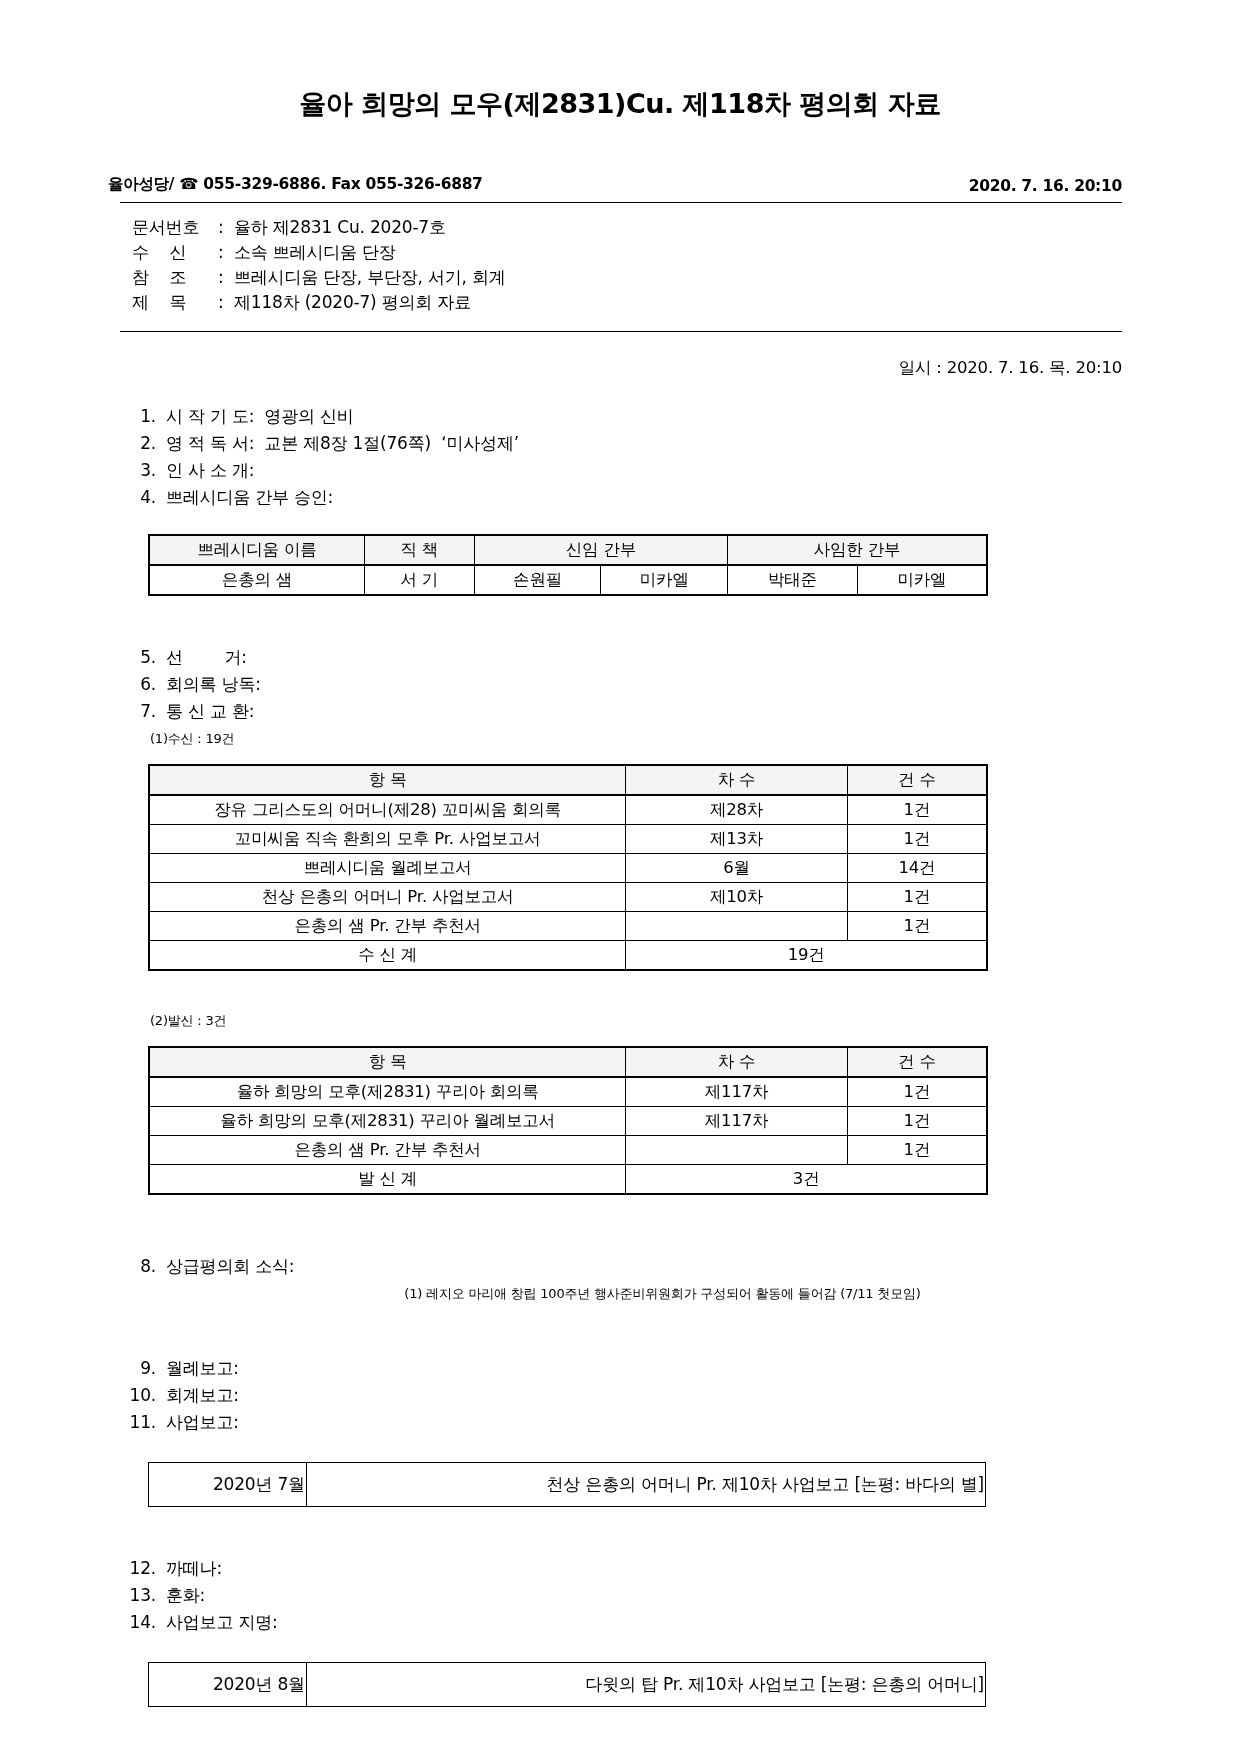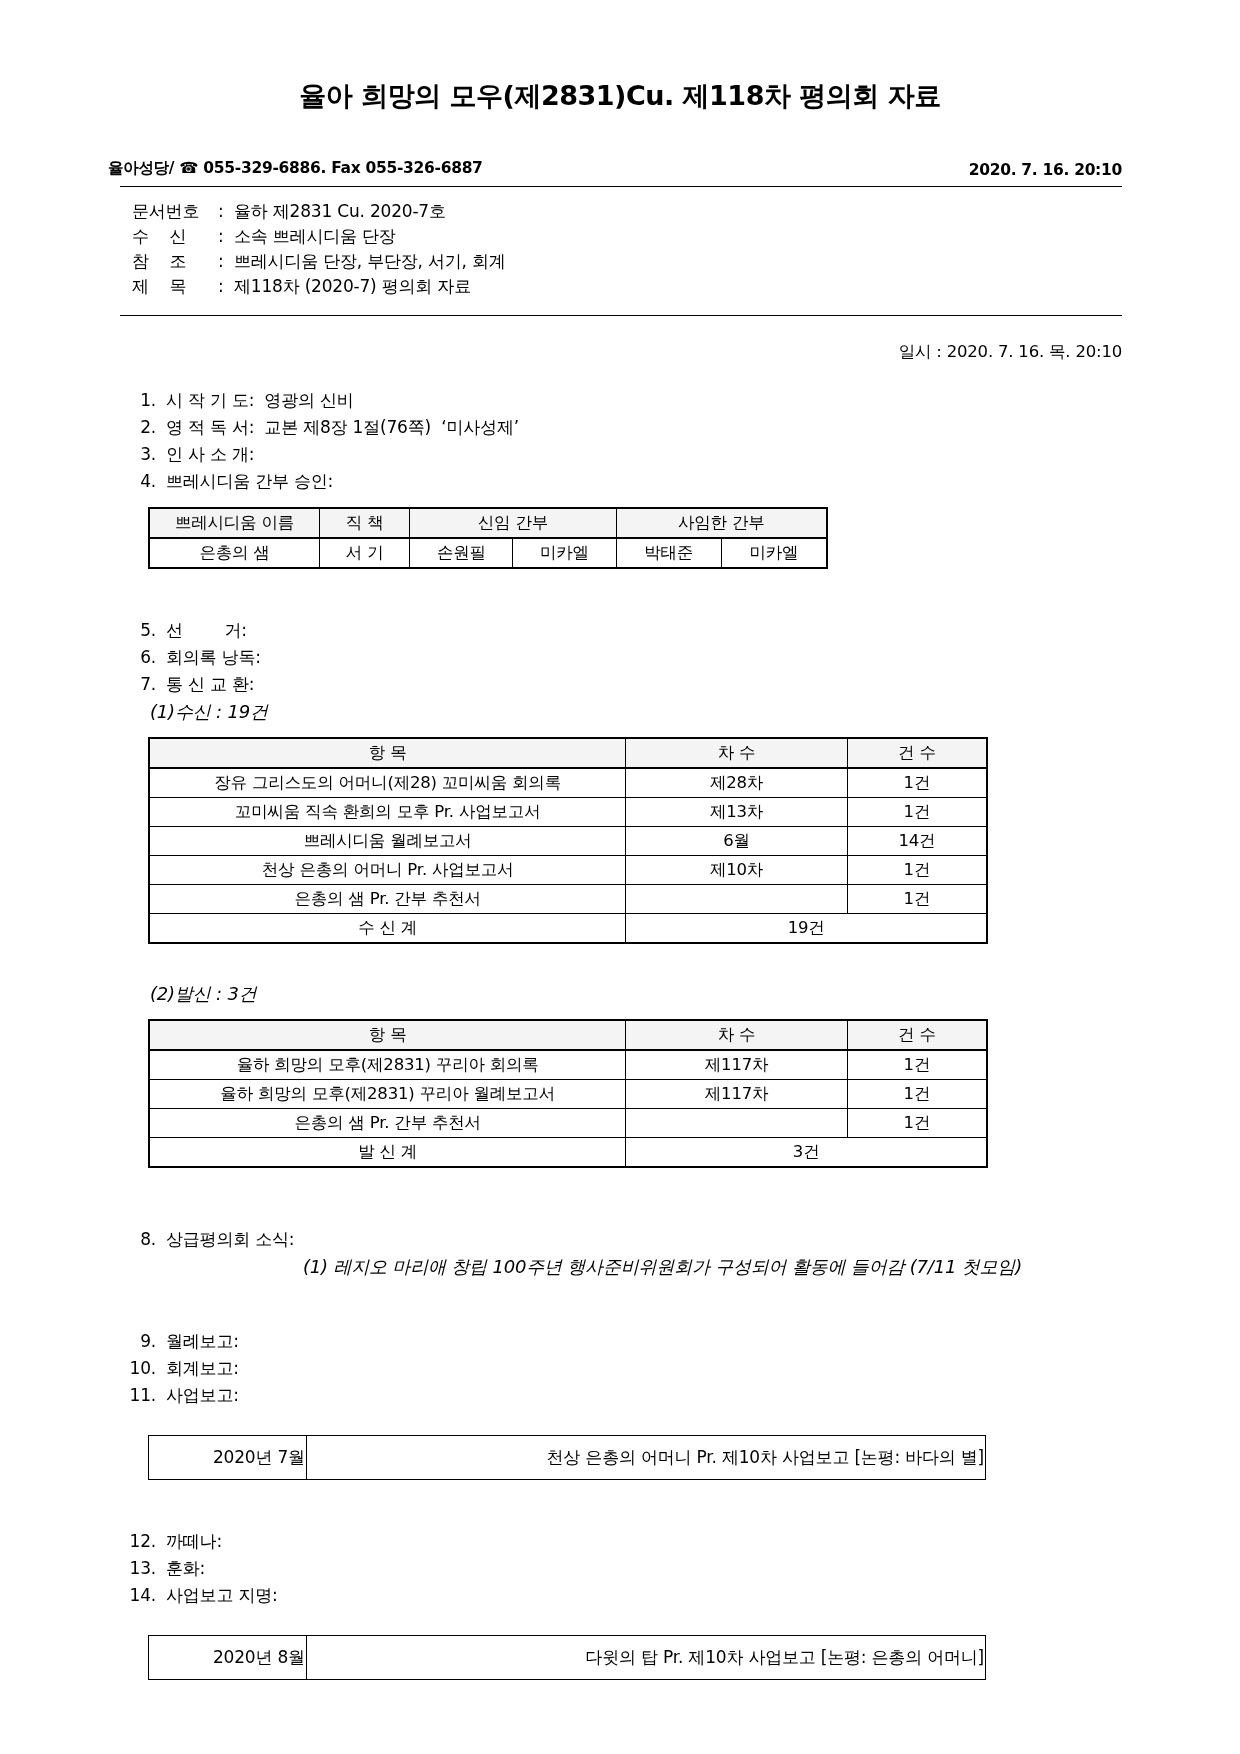--- a/index.html
+++ b/index.html
@@ -23,21 +23,21 @@
     padding: 0;
     box-sizing: border-box;
   }
 
   
   .doc-title {
     text-align: center;
     font-size: 27px;
     font-weight: bold;
     letter-spacing: -0.5px;
-    margin: 0;
+    margin: 8px;
     padding-top: 78px;
     font-family: "DejaVu Sans", "Liberation Sans", sans-serif;
   }
 
   
   .contact-row {
     display: flex;
     justify-content: space-between;
     align-items: flex-end;
     margin: 0 118px 0 108px;
@@ -106,25 +106,24 @@
     width: 30px;
     text-align: right;
     white-space: pre;
   }
   .agenda-dot { width: 10px; display: inline-block; }
   .agenda-label { white-space: pre; }
   .agenda-value { white-space: pre; }
 
   .sub-line {
     padding-left: 150px;
-    font-size: 18px;
+    font-size: 13px;
     line-height: 27px;
     white-space: pre;
     letter-spacing: -0.2px;
-    font-style: italic;
   }
   .sub-line.indent2 { padding-left: 85px; text-align: center; }
 
   
   table {
     border-collapse: collapse;
     font-size: 16.5px;
     letter-spacing: -0.2px;
   }
   table.doc-table {
@@ -147,21 +146,21 @@
   td.left-cell { text-align: left; padding-left: 12px; }
   tr.total-row td {
     border-top: 1.4px solid #000;
   }
 
   .table-gap-s { height: 12px; }
   .table-gap-m { height: 26px; }
   .table-gap-l { height: 36px; }
 
   
-  .tbl-officers { width: 680px; }
+  .tbl-officers { width: 840px; margin-top: 11px; }
   .tbl-officers .c-name { width: 216px; }
   .tbl-officers .c-role { width: 110px; }
   .tbl-officers .c-new1 { width: 127px; }
   .tbl-officers .c-new2 { width: 127px; }
   .tbl-officers .c-old1 { width: 130px; }
   .tbl-officers .c-old2 { width: 130px; }
 
   
   .tbl-corr { width: 840px; }
   .tbl-corr .c-item { width: 478px; }

